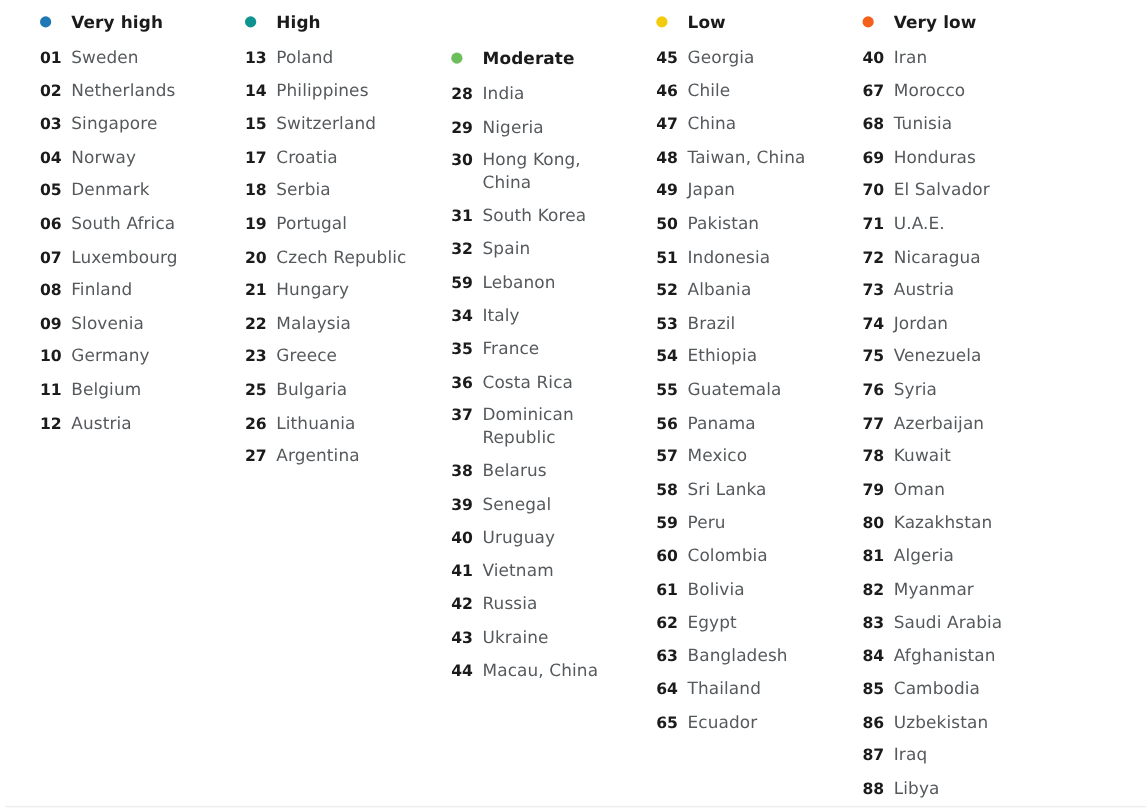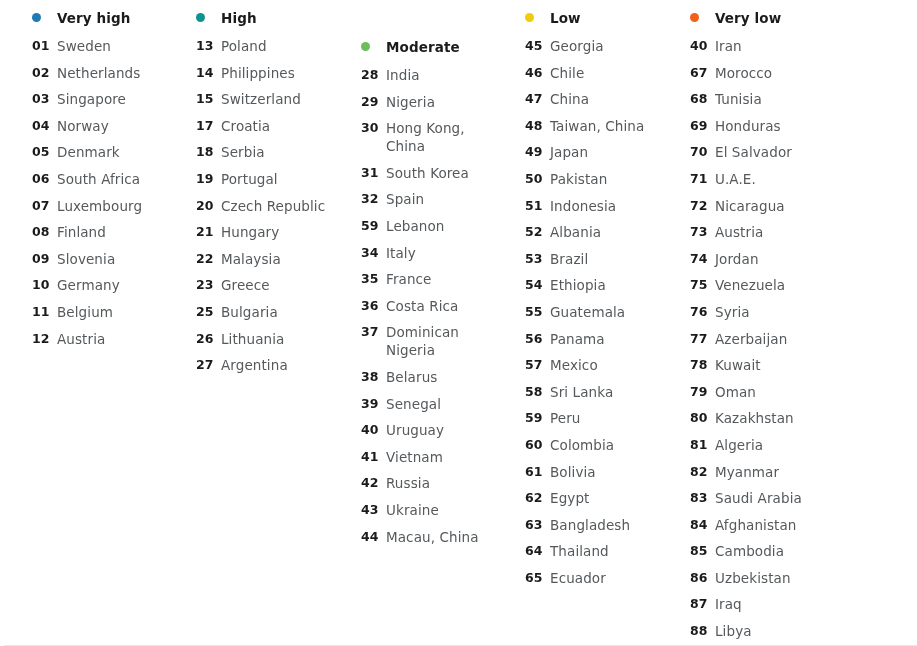--- a/index.html
+++ b/index.html
@@ -270,21 +270,21 @@
           <div class="row">
             <span class="rank">35</span>
             <span class="name">France</span>
           </div>
           <div class="row">
             <span class="rank">36</span>
             <span class="name">Costa Rica</span>
           </div>
           <div class="row">
             <span class="rank">37</span>
-            <span class="name">Dominican Nigeria</span>
+            <span class="name">Dominican Republic</span>
           </div>
           <div class="row">
             <span class="rank">38</span>
             <span class="name">Belarus</span>
           </div>
           <div class="row">
             <span class="rank">39</span>
             <span class="name">Senegal</span>
           </div>
           <div class="row">

